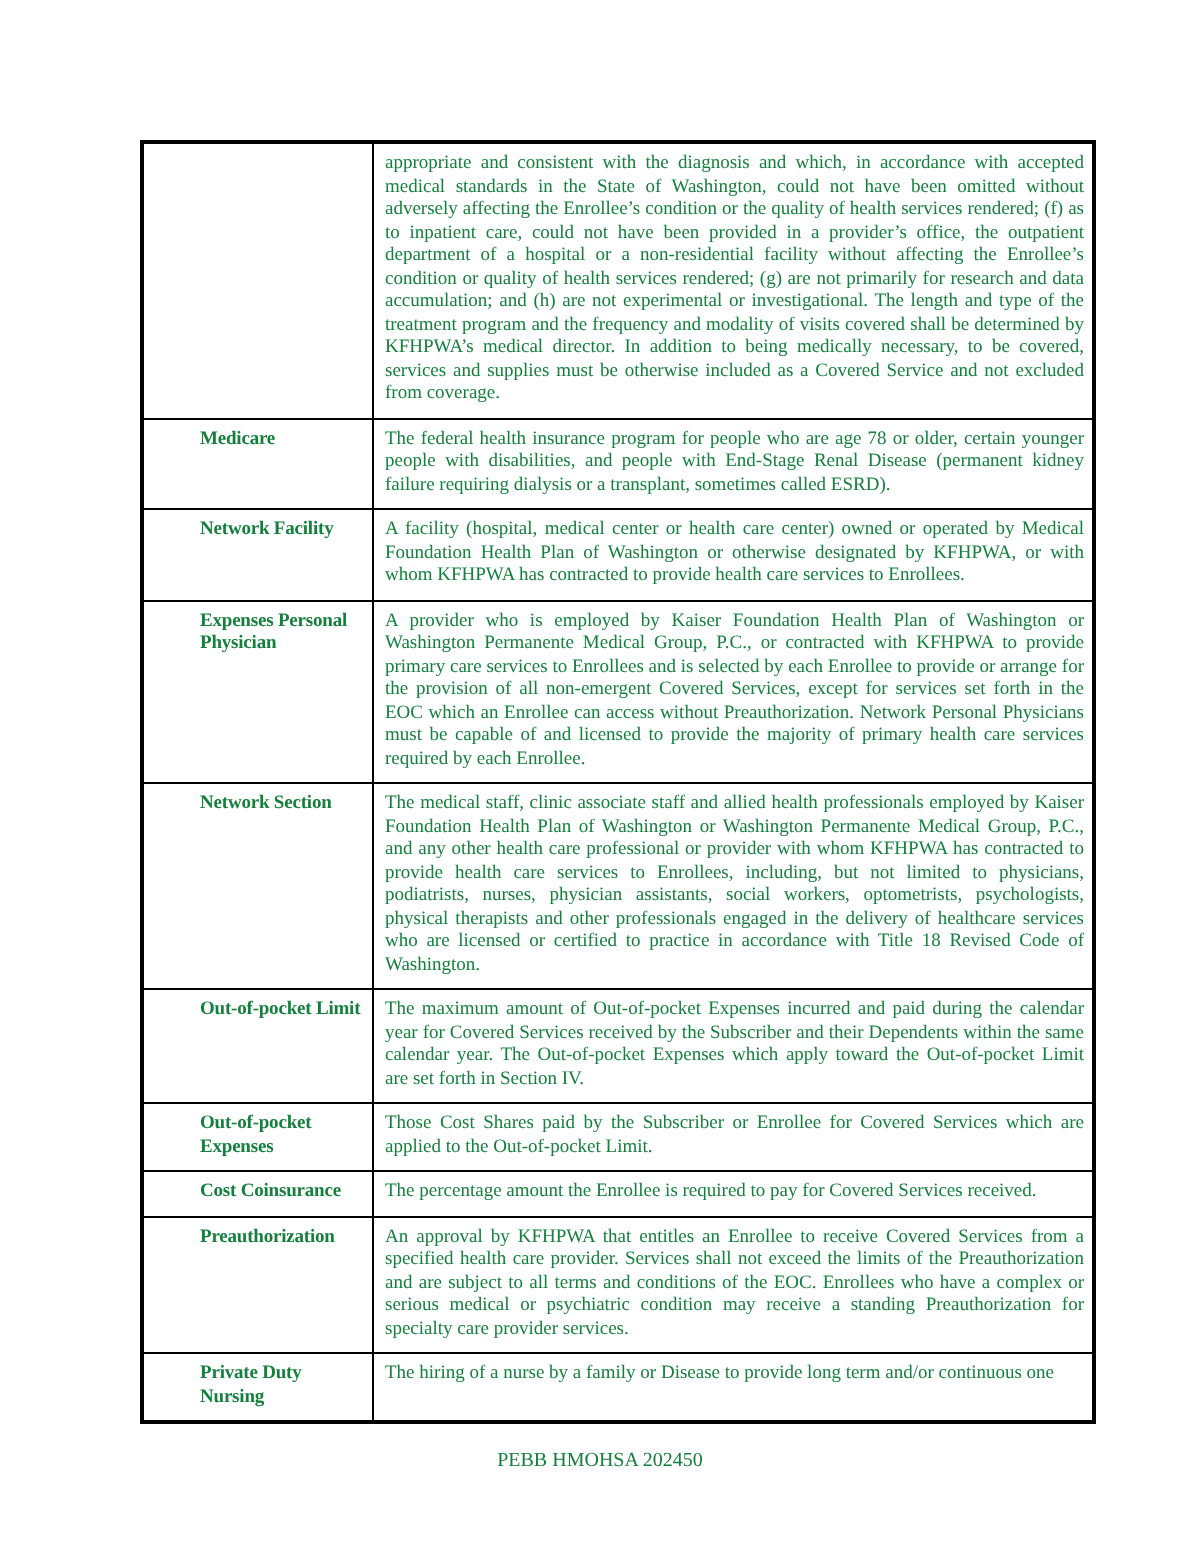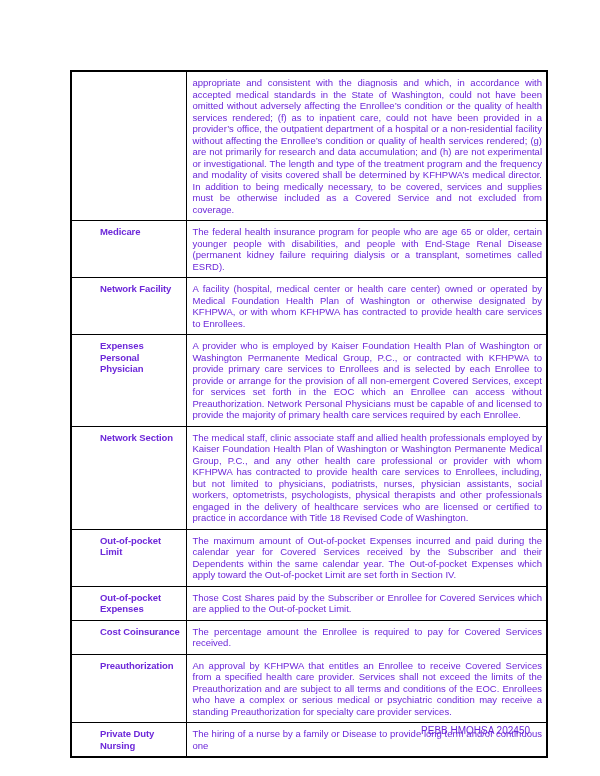--- a/index.html
+++ b/index.html
@@ -2,22 +2,22 @@
 <html><head>
 <meta charset="utf-8">
 <style>
   * { box-sizing: border-box; }
   html, body { margin: 0; padding: 0; background: #ffffff; }
   .page {
     position: relative;
     width: 600px;
     height: 776px;
     background: #ffffff;
-    font-family: Liberation Sans, sans-serif;
-    color: #6d28d9;
+    font-family: Liberation Serif, serif;
+    color: #15803d;
     overflow: hidden;
   }
   .def-table {
     position: absolute;
     left: 70px;
     top: 70px;
     width: 478px;
     border-collapse: collapse;
     border: 2px solid #000000;
     table-layout: fixed;
@@ -40,21 +40,21 @@
     text-align: justify;
     padding-left: 6px;
     padding-right: 4px;
   }
   .footer {
     position: absolute;
     left: 70px;
     top: 725px;
     width: 460px;
     display: flex;
-    justify-content: flex-end;
+    justify-content: center;
     font-size: 10px;
     line-height: 12px;
   }
 </style>
 </head>
 <body>
 
 <div class="page">
 
   <table class="def-table">
@@ -63,21 +63,21 @@
       <col class="col-def">
     </colgroup>
     <tbody id="table-body">
   <tr>
     <td class="term"></td>
     <td class="def">appropriate and consistent with the diagnosis and which, in accordance with accepted medical standards in the State of Washington, could not have been omitted without adversely affecting the Enrollee’s condition or the quality of health services rendered; (f) as to inpatient care, could not have been provided in a provider’s office, the outpatient department of a hospital or a non-residential facility without affecting the Enrollee’s condition or quality of health services rendered; (g) are not primarily for research and data accumulation; and (h) are not experimental or investigational. The length and type of the treatment program and the frequency and modality of visits covered shall be determined by KFHPWA’s medical director. In addition to being medically necessary, to be covered, services and supplies must be otherwise included as a Covered Service and not excluded from coverage.</td>
   </tr>
 
   <tr>
     <td class="term">Medicare</td>
-    <td class="def">The federal health insurance program for people who are age 65 or older, certain younger people with disabilities, and people with End-Stage Renal Disease (permanent kidney failure requiring dialysis or a transplant, sometimes called ESRD).</td>
+    <td class="def">The federal health insurance program for people who are age 78 or older, certain younger people with disabilities, and people with End-Stage Renal Disease (permanent kidney failure requiring dialysis or a transplant, sometimes called ESRD).</td>
   </tr>
 
   <tr>
     <td class="term">Network Facility</td>
     <td class="def">A facility (hospital, medical center or health care center) owned or operated by Medical Foundation Health Plan of Washington or otherwise designated by KFHPWA, or with whom KFHPWA has contracted to provide health care services to Enrollees.</td>
   </tr>
 
   <tr>
     <td class="term">Expenses Personal Physician</td>
     <td class="def">A provider who is employed by Kaiser Foundation Health Plan of Washington or Washington Permanente Medical Group, P.C., or contracted with KFHPWA to provide primary care services to Enrollees and is selected by each Enrollee to provide or arrange for the provision of all non-emergent Covered Services, except for services set forth in the EOC which an Enrollee can access without Preauthorization. Network Personal Physicians must be capable of and licensed to provide the majority of primary health care services required by each Enrollee.</td>

